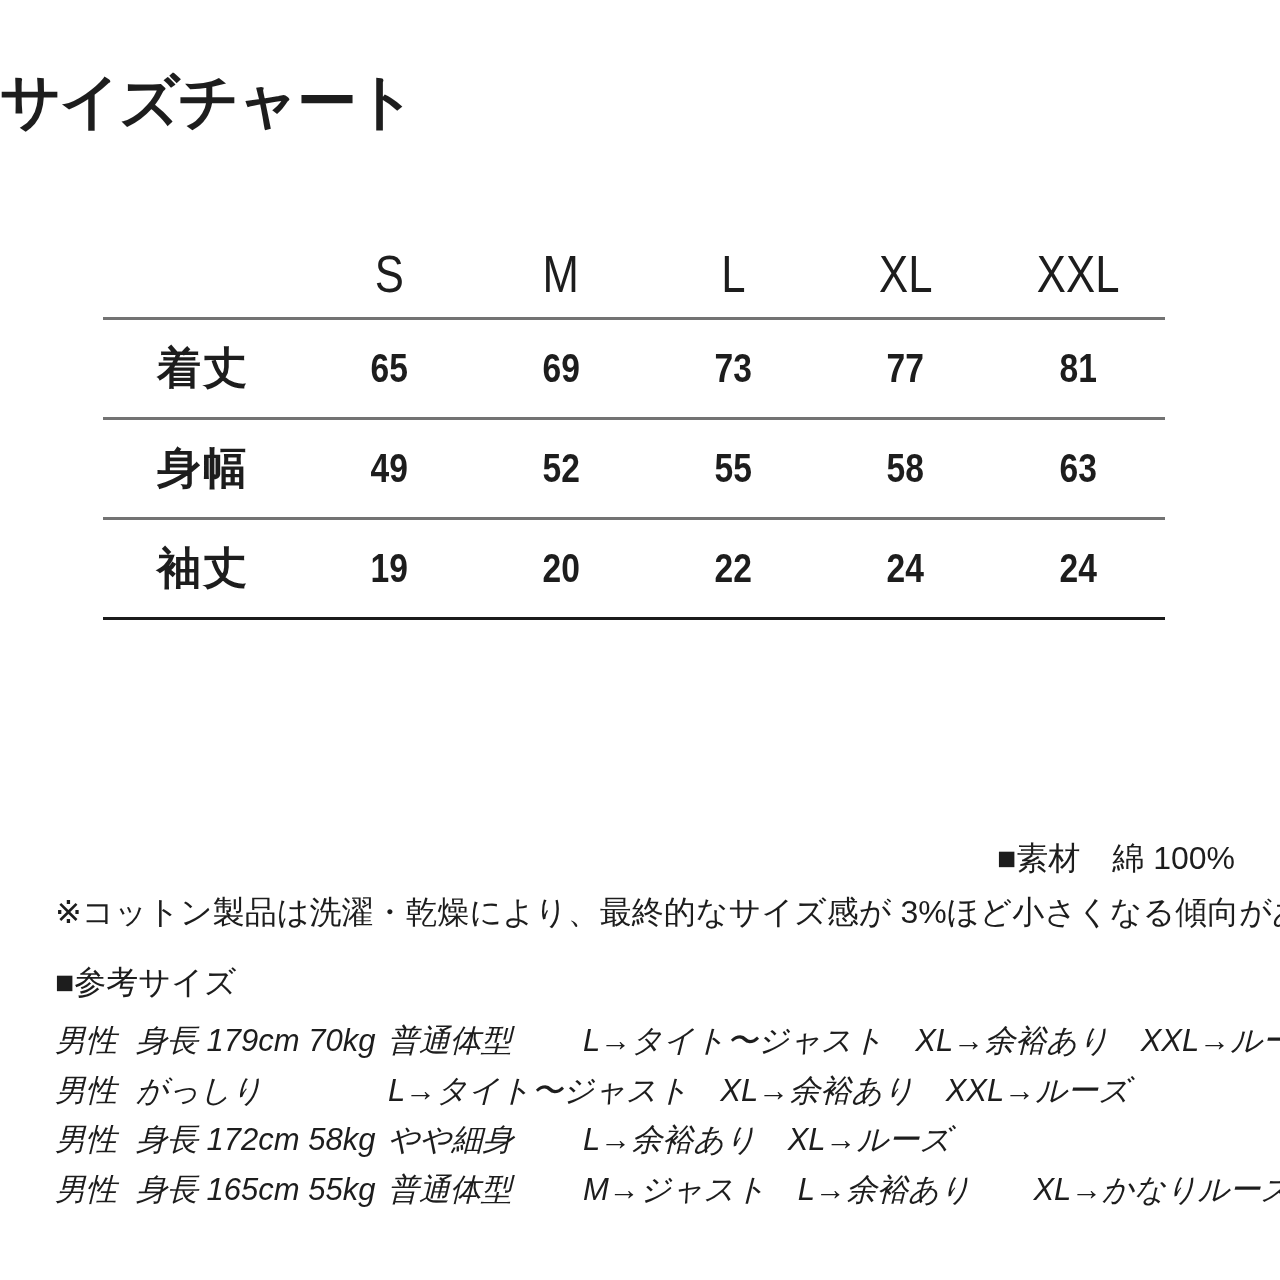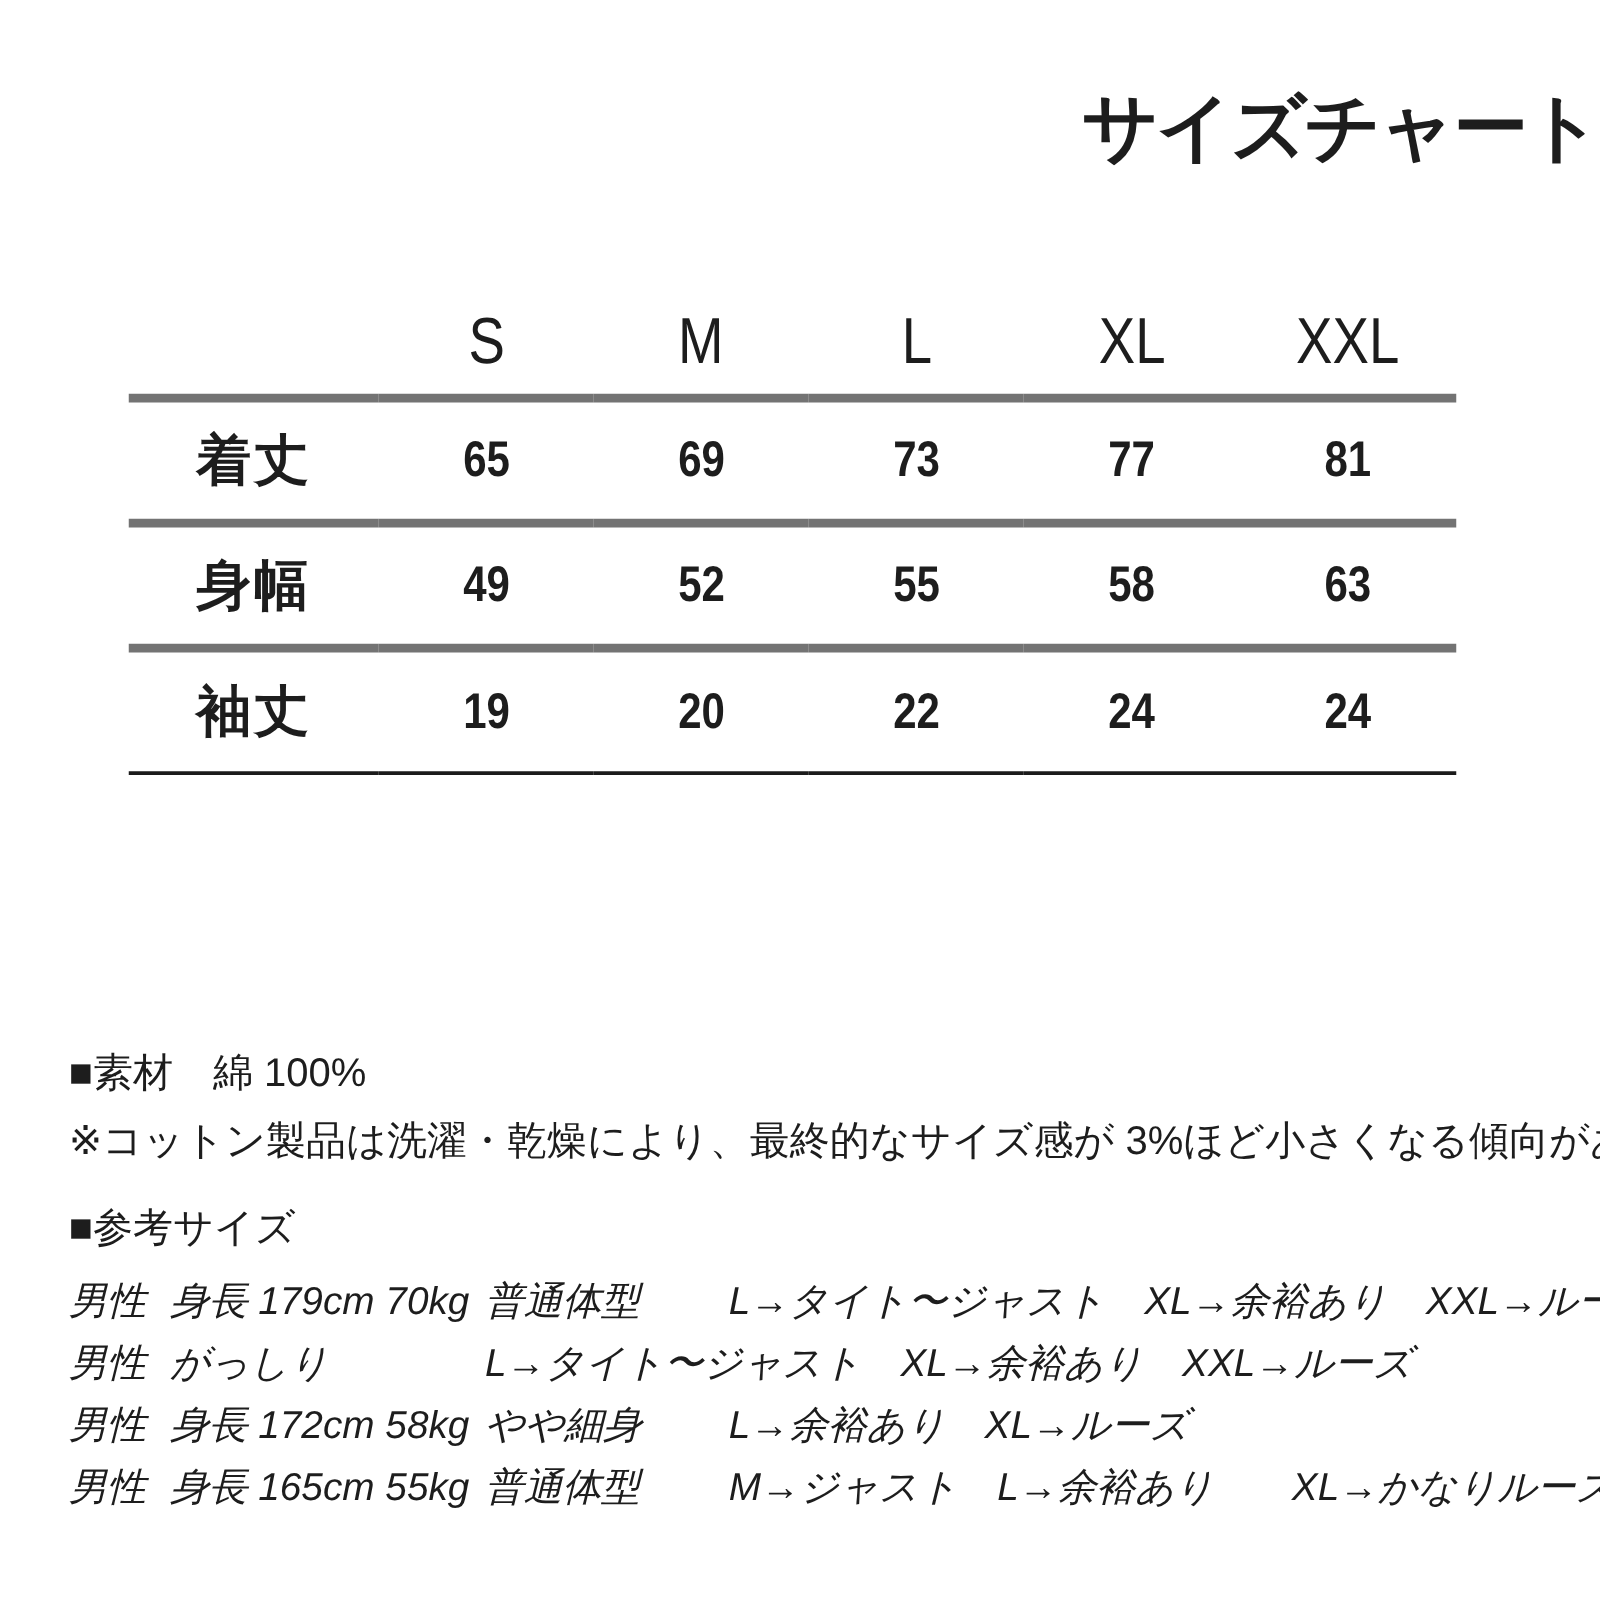--- a/index.html
+++ b/index.html
@@ -7,39 +7,39 @@
   body {
     width: 1280px; height: 1280px;
     background: #ffffff;
     color: #1d1d1d;
     font-family: "Liberation Sans", "DejaVu Sans", sans-serif;
   }
   .page { position: relative; width: 1280px; height: 1280px; overflow: hidden; background: #fff; }
 
   .title {
     position: absolute; top: 72px; left: 0; width: 1280px;
-    margin: 0; text-align: right;
+    margin: 0; text-align: left;
     font-size: 60px; font-weight: 900; letter-spacing: -2px; line-height: 1;
   }
 
   .size-table {
     position: absolute; left: 103px; top: 232px; width: 1062px;
     border-collapse: collapse; table-layout: fixed;
   }
   .size-table th, .size-table td { padding: 0; text-align: center; vertical-align: middle; }
   .size-table thead tr { height: 86px; }
   .size-table thead th { font-size: 52px; font-weight: 400; }
-  .size-table tbody tr { height: 100px; border-top: 7px solid #737373; }
+  .size-table tbody tr { height: 100px; border-top: 3px solid #737373; }
   .size-table tbody tr:last-child { border-bottom: 3px solid #1b1b1b; }
   .size-table tbody th.row-label { font-size: 44px; font-weight: 700; letter-spacing: 2px; }
   .size-table tbody td { font-size: 40px; font-weight: 700; }
   .cond { display: inline-block; transform: scaleX(0.84); transform-origin: center; white-space: nowrap; }
 
   .material { position: absolute; left: 55px; top: 838px; width: 1180px; }
-  .material-heading { margin: 0; font-size: 32px; line-height: 40px; }
+  .material-heading { margin: 0; font-size: 32px; line-height: 40px; text-align: right; }
   .material-note { margin: 14px 0 0 0; font-size: 32px; line-height: 40px; white-space: nowrap; }
 
   .reference { position: absolute; left: 55px; top: 962px; width: 1180px; }
   .reference-heading { margin: 0 0 14px 0; font-size: 32px; line-height: 40px; }
   .ref-row {
     display: grid;
     grid-template-columns: 81px 252px 195px auto;
     font-size: 31px; line-height: 49.5px;
     white-space: nowrap;
     font-style: italic;

